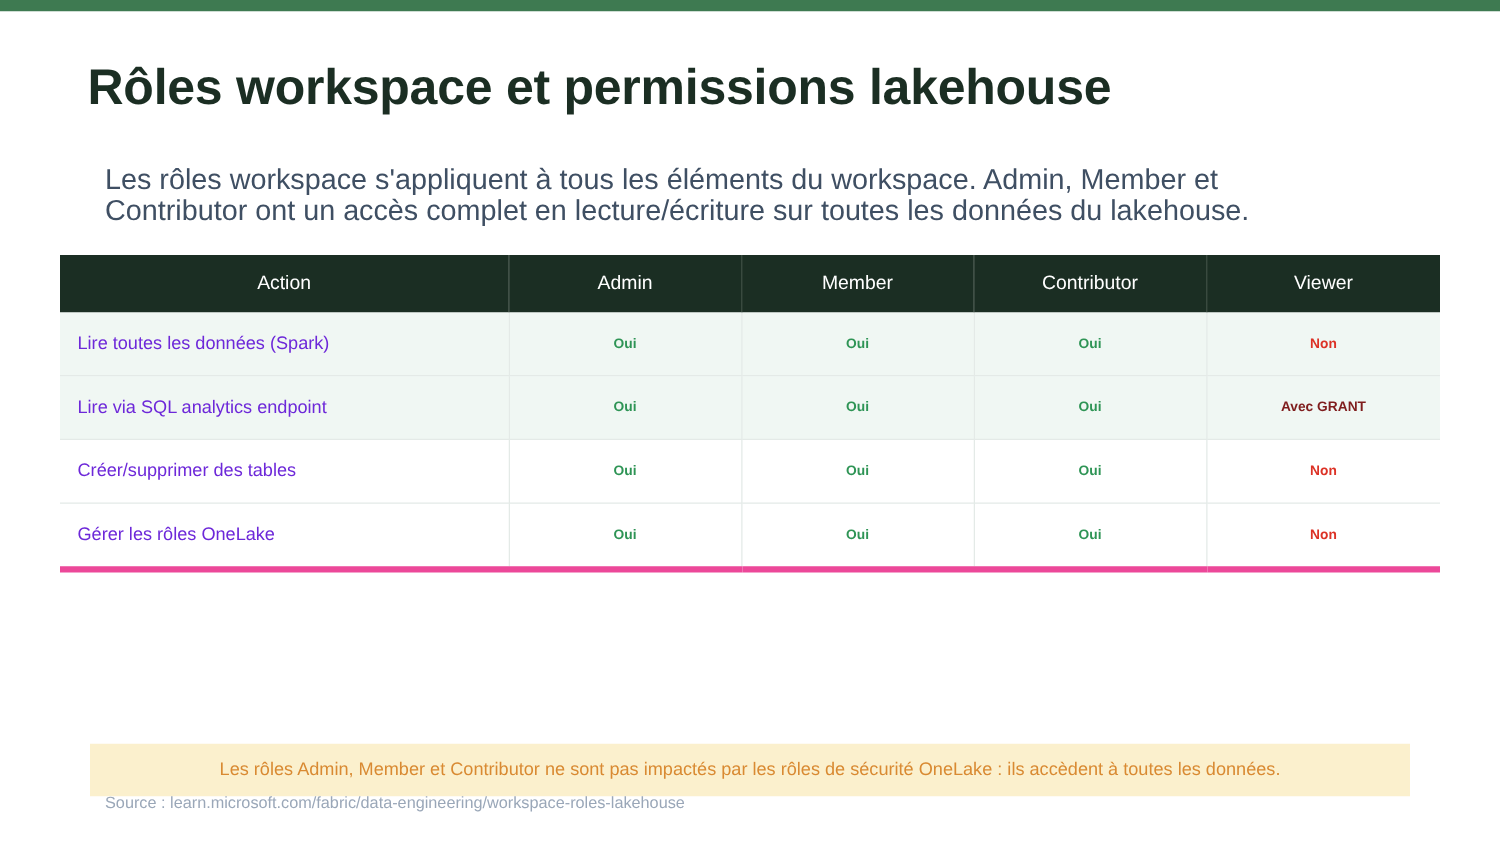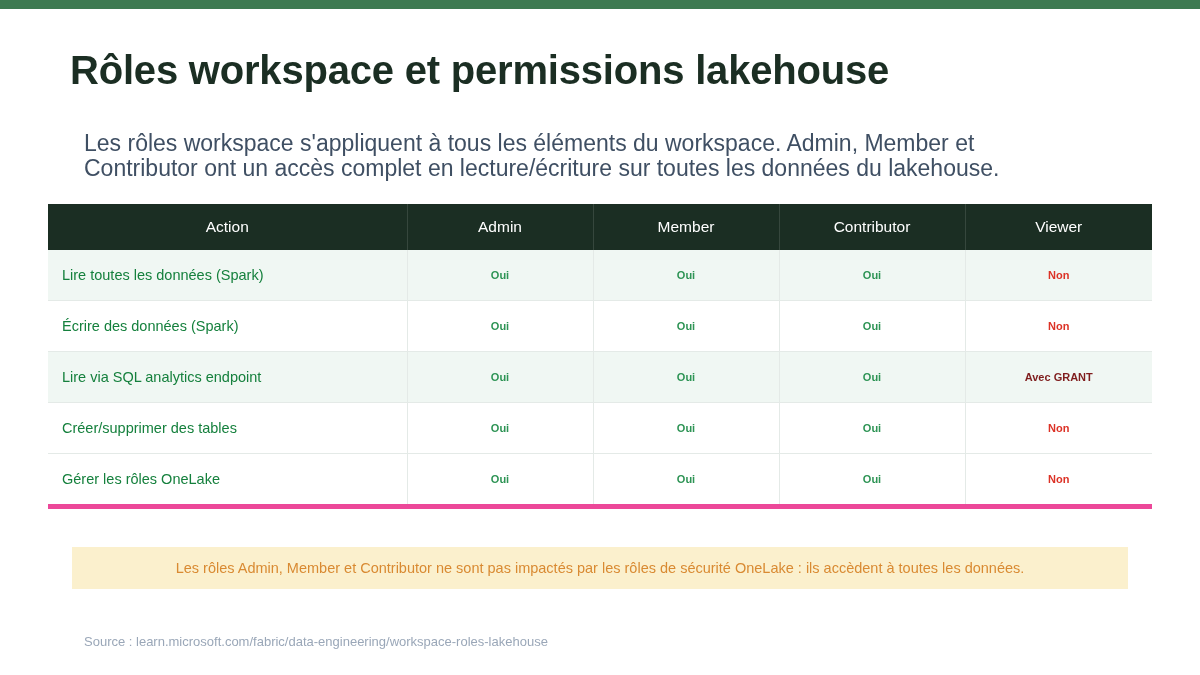--- a/index.html
+++ b/index.html
@@ -89,21 +89,21 @@
 
   .perm-table tbody tr { height: 50px; }
   .perm-table tbody tr.odd  td { background: #F0F7F3; }
   .perm-table tbody tr.even td { background: #FFFFFF; }
 
   .perm-table tbody td {
     height: 50px;
     vertical-align: middle;
     border-right: 1px solid #E4EAE7;
     border-bottom: 1px solid #E4EAE7;
-    color: #15803d;
+    color: #6d28d9;
     font-size: 14.5px;
   }
   .perm-table tbody td:last-child { border-right: none; }
   .perm-table tbody tr:last-child td { border-bottom: 5px solid #ec4899; }
 
   .perm-table tbody td.cell-action {
     text-align: left;
     padding-left: 14px;
   }
   .perm-table tbody td.cell-value {
@@ -120,21 +120,21 @@
   col.c-action      { width: 359px; }
   col.c-admin       { width: 186px; }
   col.c-member      { width: 186px; }
   col.c-contributor { width: 186px; }
   col.c-viewer      { width: 187px; }
 
   
   .note-box {
     position: absolute;
     left: 72px;
-    top: 538px;
+    top: 586px;
     width: 1056px;
     height: 42px;
     background: #FBF0CD;
     display: flex;
     align-items: center;
     justify-content: center;
     box-sizing: border-box;
     padding: 0 16px;
   }
   .note-text {
@@ -183,27 +183,20 @@
     <tbody>
 
       <tr class="odd">
         <td class="cell-action">Lire toutes les données (Spark)</td>
         <td class="cell-value v-yes" style="color: rgb(46, 148, 85);">Oui</td>
         <td class="cell-value v-yes" style="color: rgb(46, 148, 85);">Oui</td>
         <td class="cell-value v-yes" style="color: rgb(46, 148, 85);">Oui</td>
         <td class="cell-value v-no" style="color: rgb(220, 50, 38);">Non</td>
       </tr>
 
-      <tr class="even">
-        <td class="cell-action">Écrire des données (Spark)</td>
-        <td class="cell-value v-yes" style="color: rgb(46, 148, 85);">Oui</td>
-        <td class="cell-value v-yes" style="color: rgb(46, 148, 85);">Oui</td>
-        <td class="cell-value v-yes" style="color: rgb(46, 148, 85);">Oui</td>
-        <td class="cell-value v-no" style="color: rgb(220, 50, 38);">Non</td>
-      </tr>
 
       <tr class="odd">
         <td class="cell-action">Lire via SQL analytics endpoint</td>
         <td class="cell-value v-yes" style="color: rgb(46, 148, 85);">Oui</td>
         <td class="cell-value v-yes" style="color: rgb(46, 148, 85);">Oui</td>
         <td class="cell-value v-yes" style="color: rgb(46, 148, 85);">Oui</td>
         <td class="cell-value v-grant" style="color: #7f1d1d;">Avec GRANT</td>
       </tr>
 
       <tr class="even">

